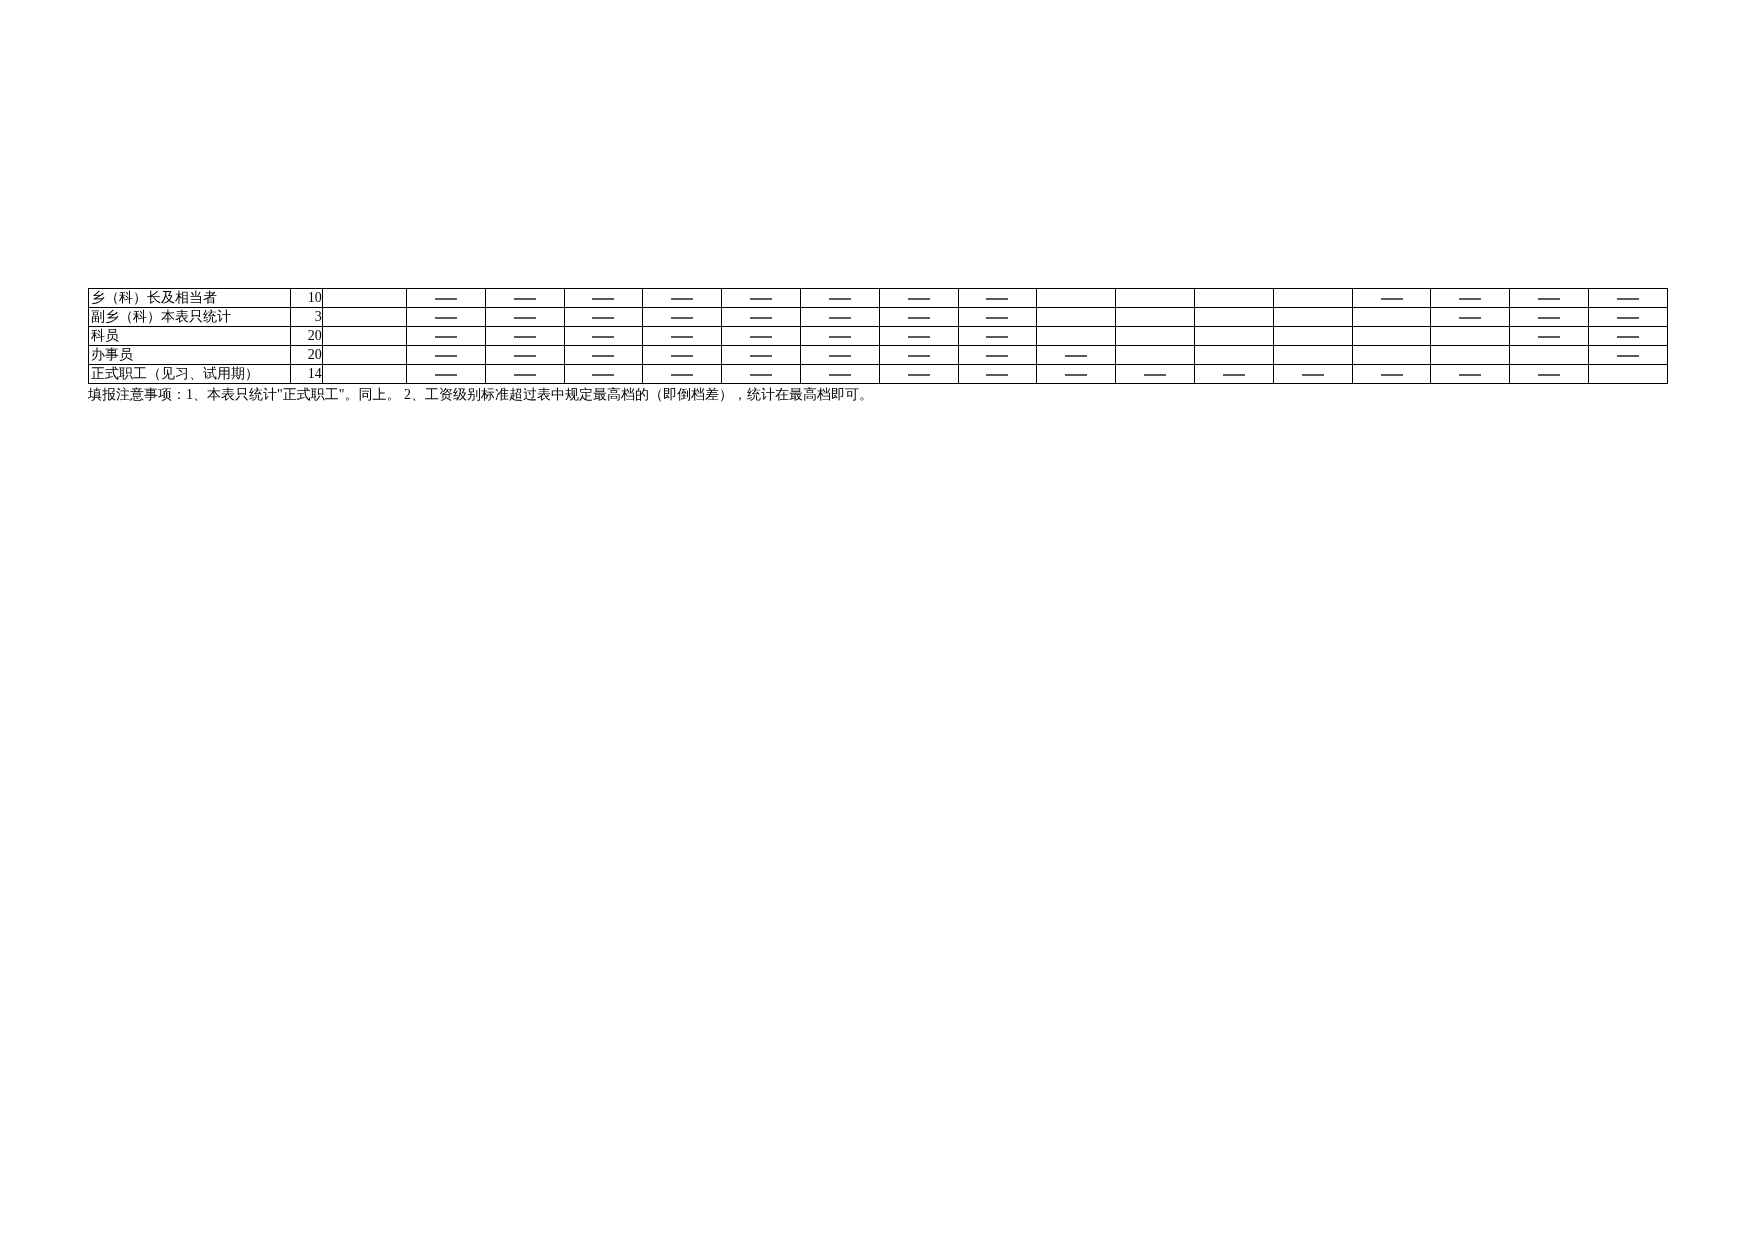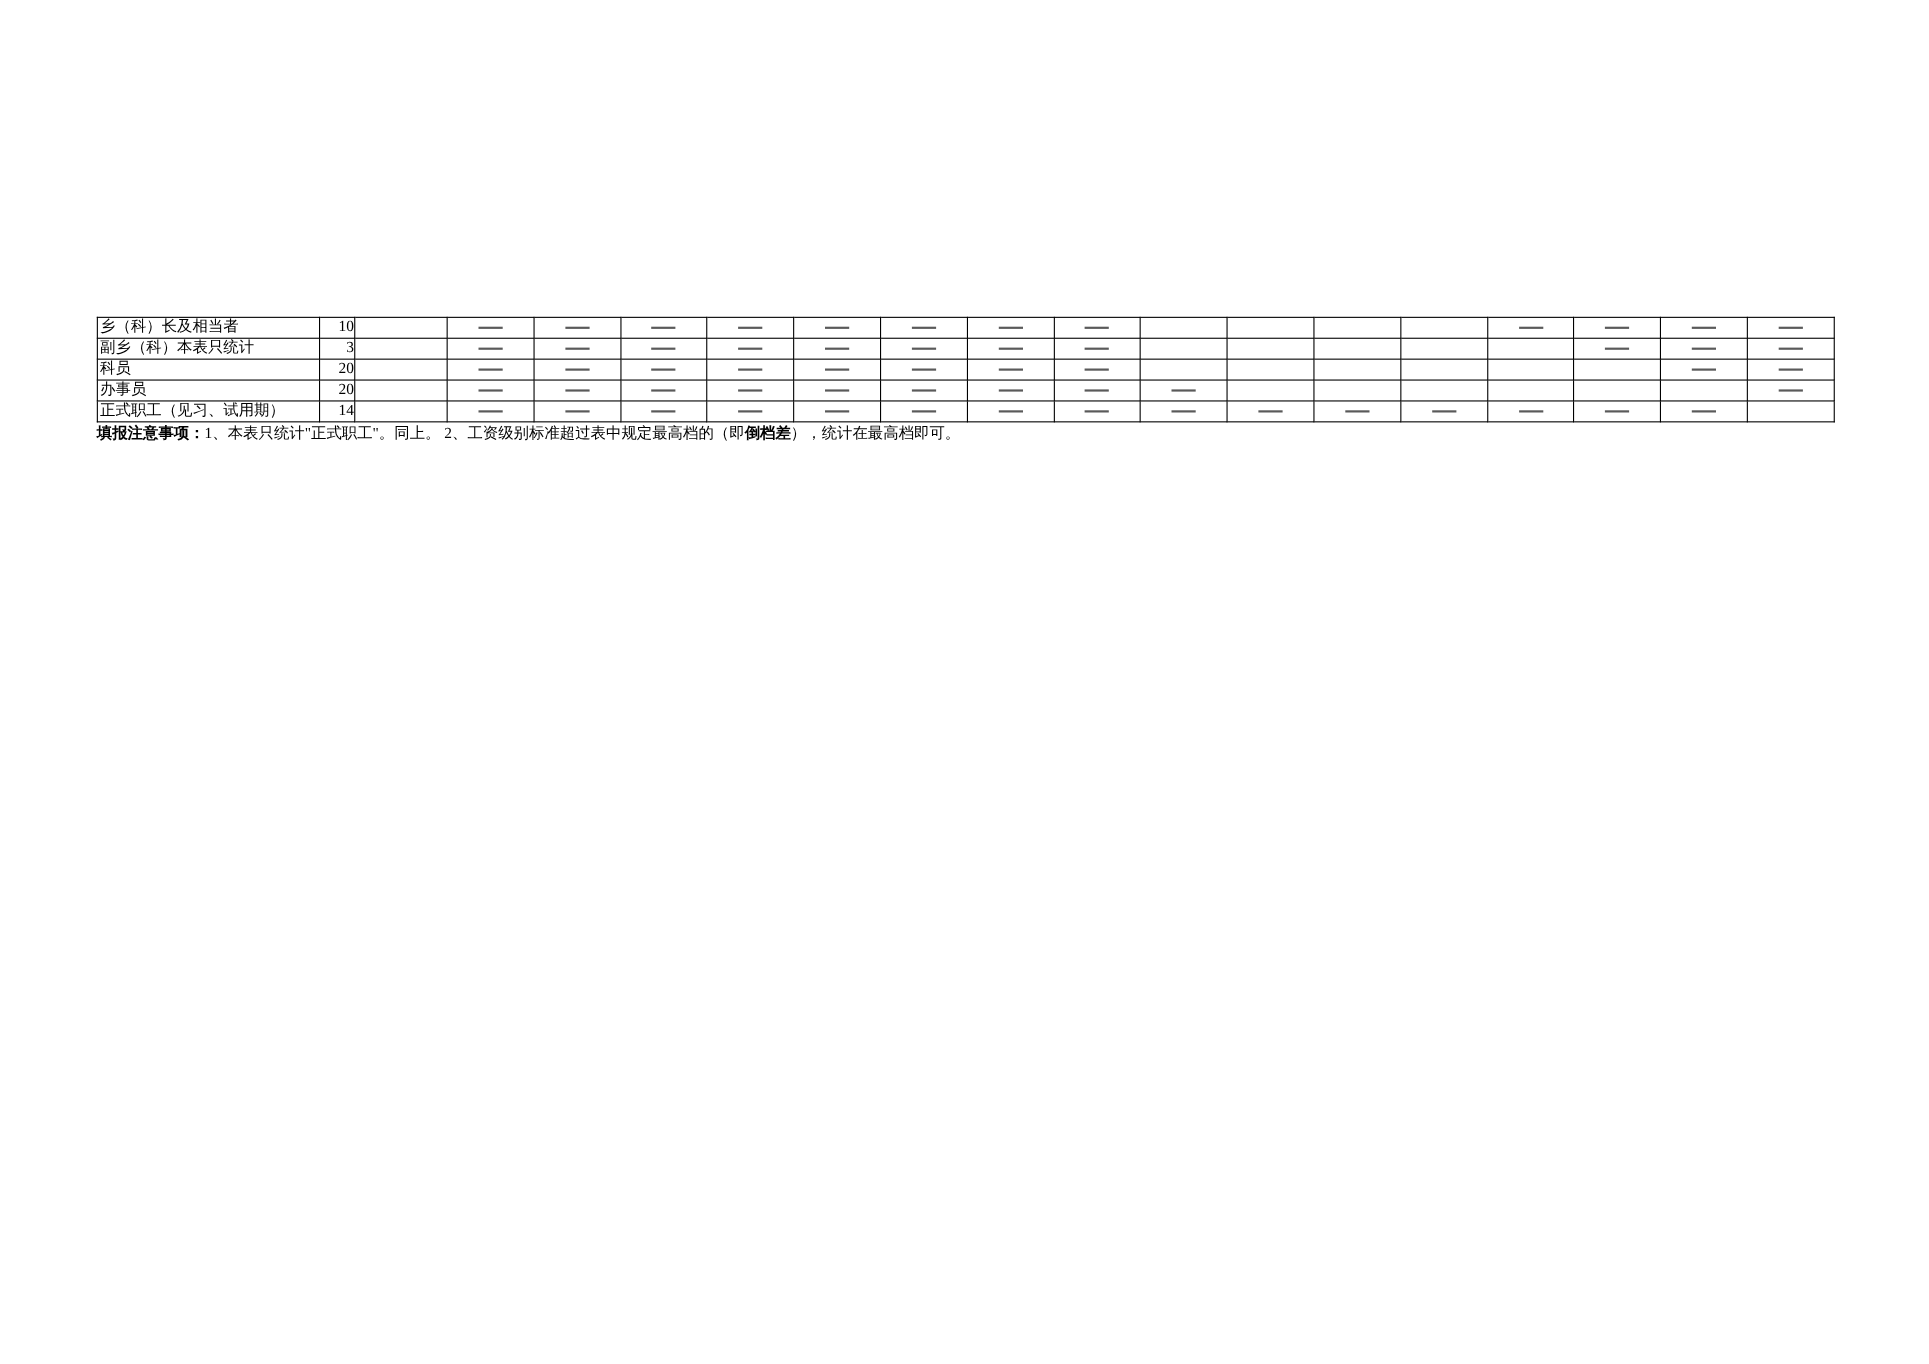--- a/index.html
+++ b/index.html
@@ -39,21 +39,21 @@
       height: 2px;
       background: #5a5a5a;
       vertical-align: middle;
     }
     .note {
       font-size: 14px;
       margin-top: 2px;
       letter-spacing: 0;
       line-height: 18px;
     }
-    .bold { font-weight: bold; }
+    .bold { font-weight: normal; }
   </style>
 </head>
 <body>
 
 <div class="container">
   <table>
     <tbody id="tbody">
         <tr>
           <td class="col-label">乡（科）长及相当者</td>
           <td class="col-num">10</td>

